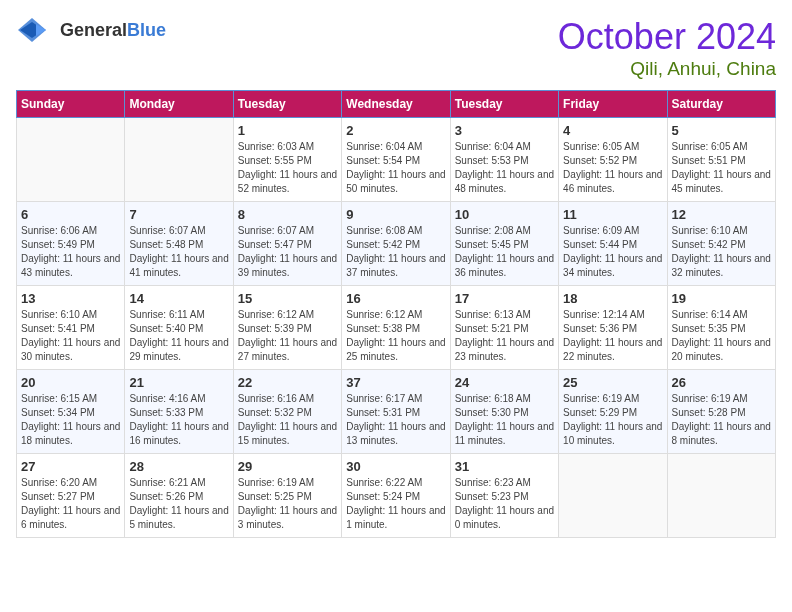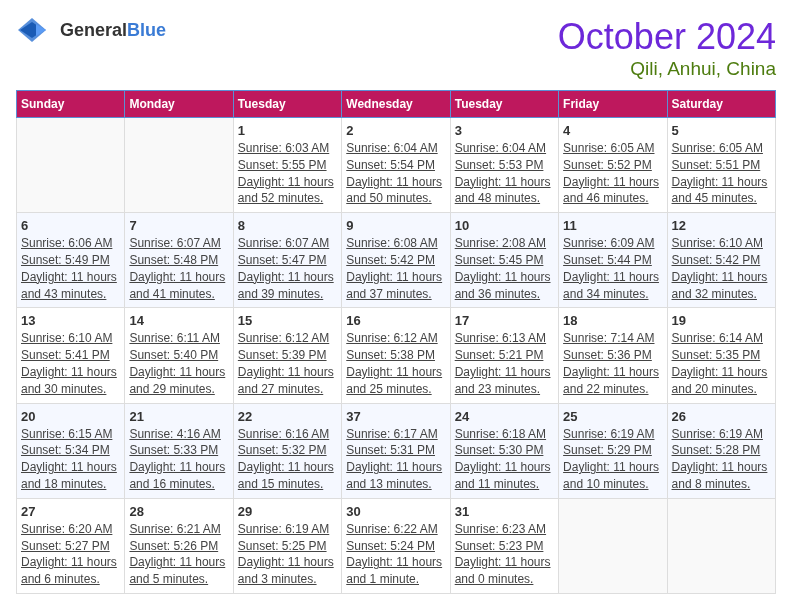--- a/index.html
+++ b/index.html
@@ -71,24 +71,23 @@
       border: 1px solid #ddd;
       height: 80px;
     }
     .day-number {
       font-size: 13px;
       font-weight: bold;
       display: block;
       margin-bottom: 2px;
     }
     .day-info {
-      font-size: 12px;
+      font-size: 10px;
       line-height: 1.4;
       color: #444;
-      text-decoration: underline;
     }
     .empty-cell {
       background: #f9f9f9;
     }
     tbody tr:nth-child(odd) {
       background: #fff;
     }
     tbody tr:nth-child(even) {
       background: #f5f8ff;
     }
@@ -230,21 +229,21 @@
 Daylight: 11 hours and 25 minutes.</div>
         </td>
         <td>
           <span class="day-number">17</span>
           <div class="day-info">Sunrise: 6:13 AM
 Sunset: 5:21 PM
 Daylight: 11 hours and 23 minutes.</div>
         </td>
         <td>
           <span class="day-number">18</span>
-          <div class="day-info">Sunrise: 7:14 AM
+          <div class="day-info">Sunrise: 12:14 AM
 Sunset: 5:36 PM
 Daylight: 11 hours and 22 minutes.</div>
         </td>
         <td>
           <span class="day-number">19</span>
           <div class="day-info">Sunrise: 6:14 AM
 Sunset: 5:35 PM
 Daylight: 11 hours and 20 minutes.</div>
         </td>
       </tr>

